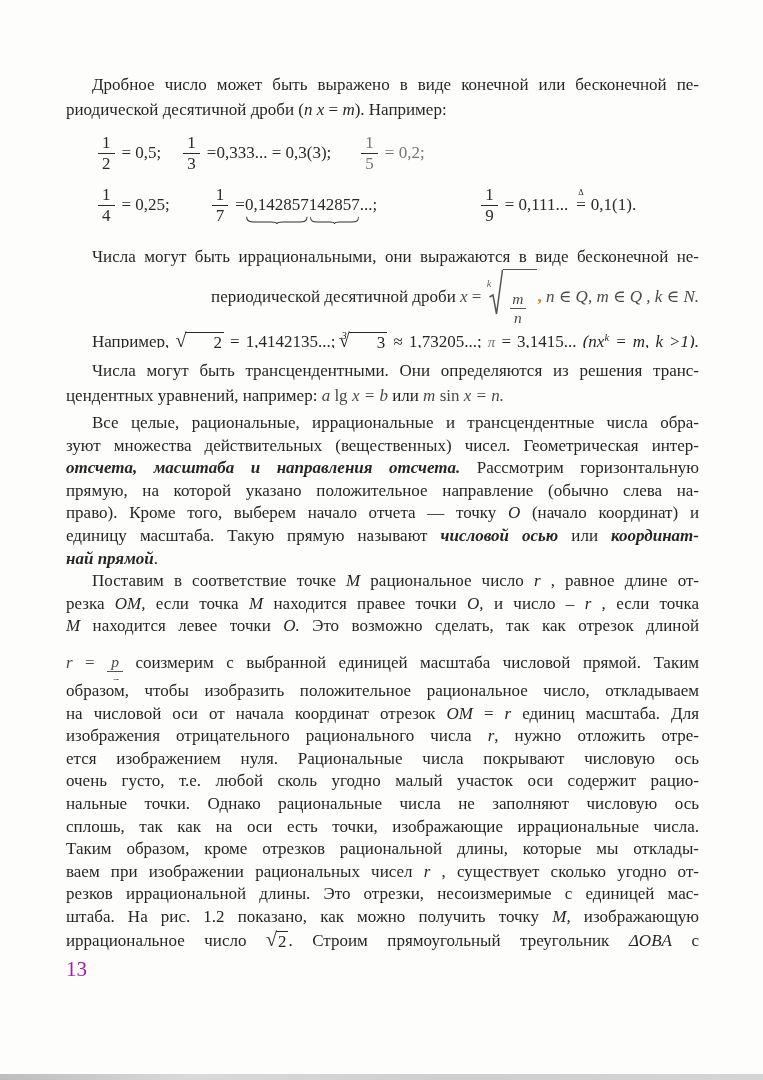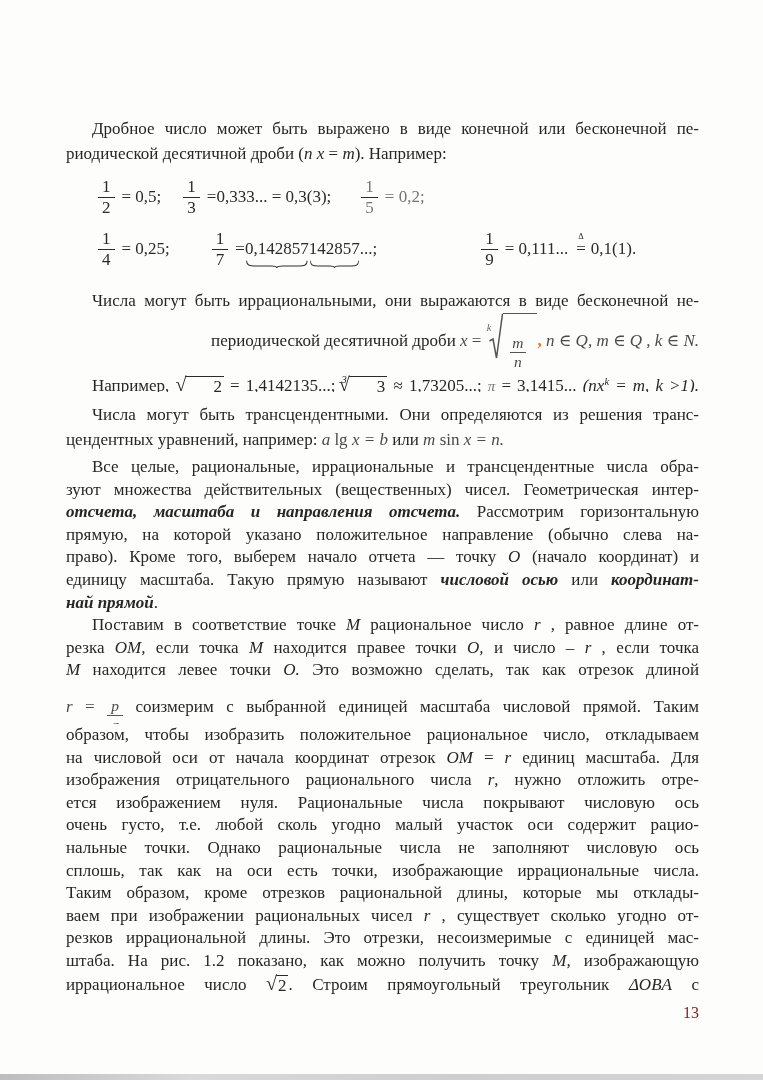--- a/index.html
+++ b/index.html
@@ -1,19 +1,19 @@
 <!DOCTYPE html>
 <html><head>
 <meta charset="utf-8">
 <style>
   html,body{margin:0;padding:0;background:#9a9a9a;}
   .page{position:relative;width:763px;height:1080px;margin:0 auto;background:#fdfdfc;
         font-family:"Liberation Serif","DejaVu Serif",serif;font-size:17px;color:#262626;
         overflow:hidden;}
-  .content{padding:116px 64px 0 66px;}
+  .content{padding:72px 64px 0 66px;}
   .ln{text-align:justify;text-align-last:justify;height:25px;line-height:25px;overflow:hidden;}
   .dense .ln{height:22.6px;line-height:22.6px;}
   .last{text-align-last:left;}
   .ind{text-indent:26px;}
   .it{font-style:italic;margin-top:16px;}
   .bi{font-style:italic;font-weight:700;}
   .fade{color:#757575;}
   .mid{color:#4a4a4a;}
   .orange{color:#e0762c;font-weight:700;}
   .frac{display:inline-flex;flex-direction:column;align-items:center;vertical-align:middle;line-height:1.05;}
@@ -41,21 +41,21 @@
   .radsvg path{stroke:#555;stroke-width:1.5;fill:none;}
   .radbody{border-top:1.5px solid #555;padding:5px 9px 0 5px;}
   .rsgn{font-size:20px;}
   .ovl{display:inline-block;border-top:1.5px solid #2b2b2b;line-height:1.15;padding:0 2px;margin-left:-1px;vertical-align:-1px;}
   .cbidx{font-size:10.5px;vertical-align:8px;margin-right:-8px;position:relative;z-index:1;font-style:italic;}
   sup.ksup{font-size:10.5px;vertical-align:6px;}
   .pi{font-size:15px;}
   .frline{height:42px;line-height:42px;overflow:hidden;text-align:justify;text-align-last:justify;}
   .sp4{margin-top:10px;}
   .sp5{margin-top:4px;}
-  .pagenum{margin-top:8px;text-align:right;font-size:16px;color:#7f1d1d;height:20px;line-height:20px;}
+  .pagenum{margin-top:8px;text-align:left;font-size:21px;color:#a21caf;height:20px;line-height:20px;}
   .bottom-strip{position:absolute;left:0;bottom:0;width:100%;height:6px;
     background:linear-gradient(90deg,#bdbdbd 0%,#d9d9d9 25%,#cecece 60%,#d5d5d5 100%);}
 </style>
 </head>
 <body>
 
 <div class="page">
   <div class="content">
 
     <div class="ln ind"><span>Дробное число может быть выражено в виде конечной или бесконечной пе-</span></div>

